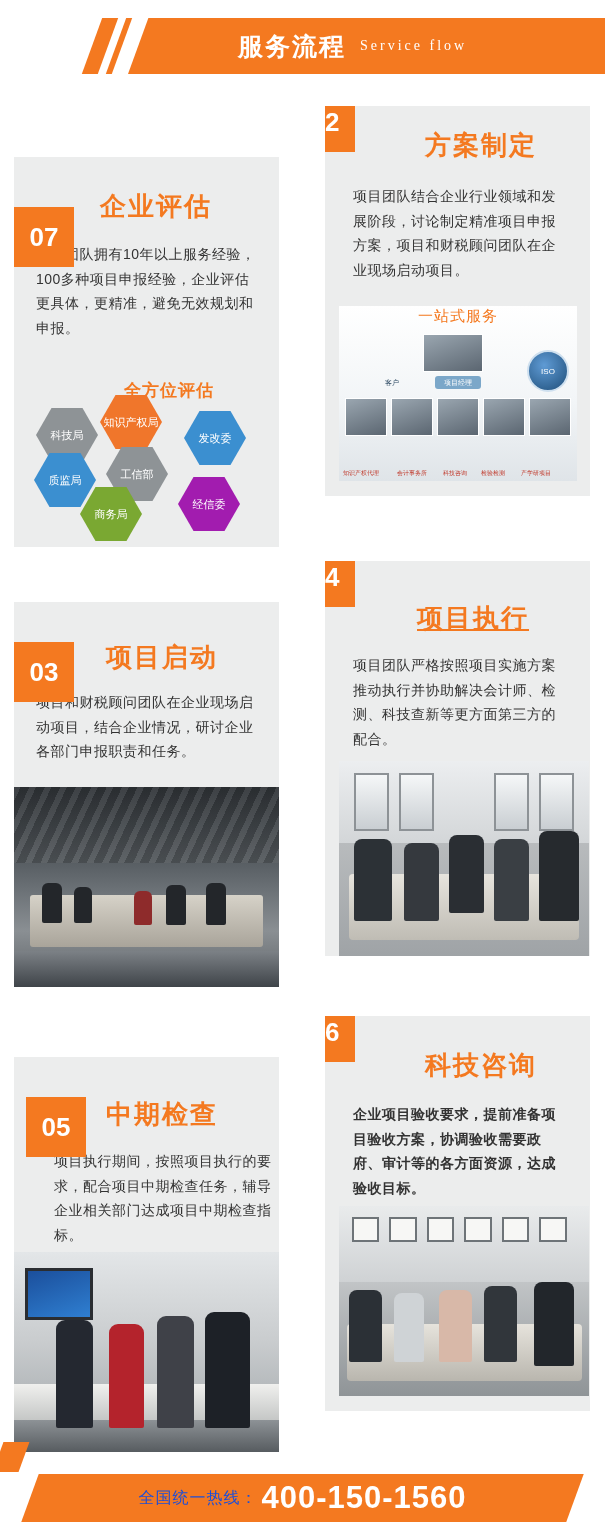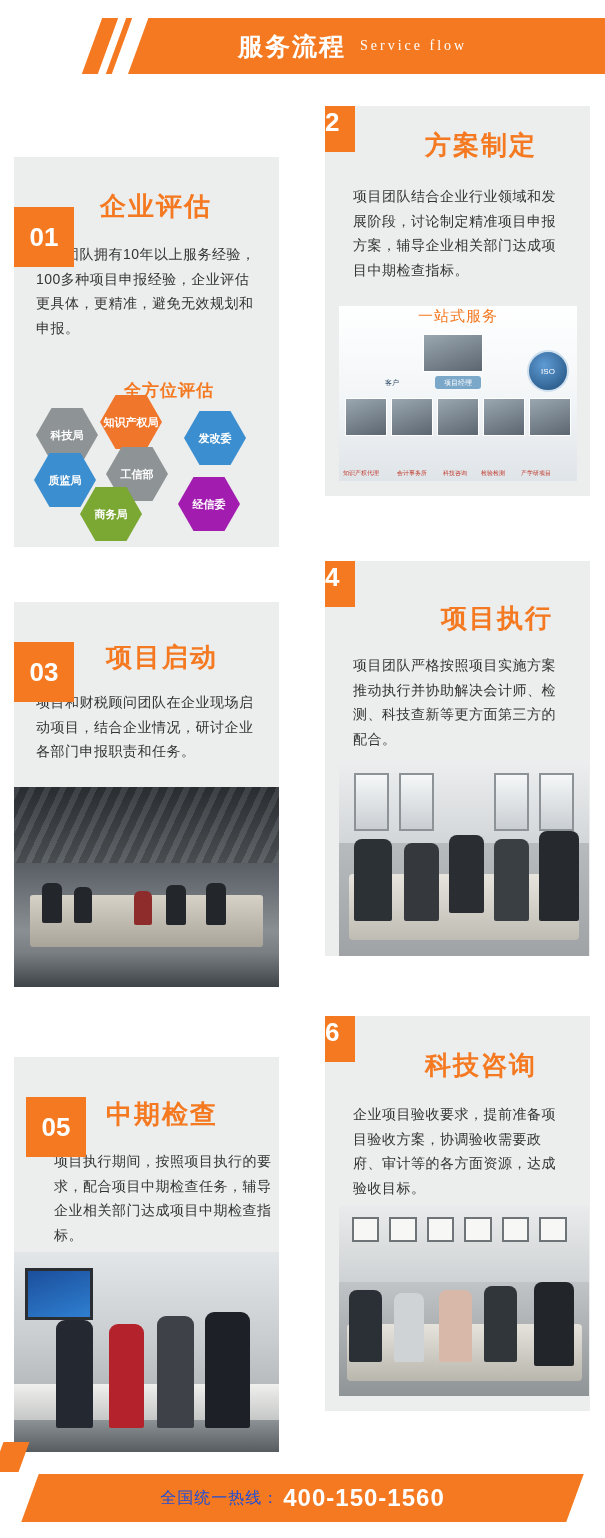--- a/index.html
+++ b/index.html
@@ -76,21 +76,21 @@
   
   .hexwrap { position:absolute; }
   .hexwrap .hx-title {
     position:absolute; color:#f47920; font-size:17px; font-weight:bold;
     letter-spacing:1px;
   }
   .hex {
     position:absolute; width:62px; height:54px;
     clip-path: polygon(25% 0%, 75% 0%, 100% 50%, 75% 100%, 25% 100%, 0% 50%);
     display:flex; align-items:center; justify-content:center;
-    color:#ffffff; font-size:11px; font-weight:bold; text-align:right;
+    color:#ffffff; font-size:11px; font-weight:normal; text-align:right;
     line-height:1.15;
   }
 
   
   .ph-room {
     background: linear-gradient(180deg,#3c4146 0%,#4a5055 28%,#6c7277 52%,#8a8f93 72%,#5d6266 100%);
   }
   .ph-room .ceil {
     position:absolute; left:0; top:0; width:100%; height:38%;
     background:
@@ -201,21 +201,21 @@
   .ftr-bar {
     position:absolute; left:30px; top:32px; width:545px; height:48px;
     background:#f47920;
     transform: skewX(-20deg);
   }
   .ftr-inner {
     position:absolute; left:30px; top:32px; width:545px; height:48px;
     display:flex; align-items:center; justify-content:center;
   }
   .ftr-text { color:#1d4ed8; font-size:16px; letter-spacing:1px; }
-  .ftr-num { color:#fff; font-size:24px; font-weight:bold; letter-spacing:1px; margin-left:4px; }
+  .ftr-num { color:#fff; font-size:31px; font-weight:bold; letter-spacing:1px; margin-left:4px; }
 
   .ftr-slash { position:absolute; background:#f47920; transform:skewX(-20deg); }
 </style>
 </head>
 <body>
 
 <div class="header">
   <div class="hdr-slash s1"></div>
   <div class="hdr-slash s2"></div>
   <div class="hdr-bar"></div>
@@ -237,26 +237,26 @@
         <div class="hx-title" style="left:96px; top:4px;">全方位评估</div>
         <div class="hex" style="left:8px;  top:33px; background:#8e9396;">科技局</div>
         <div class="hex" style="left:72px; top:20px; background:#f0762b;">知识产权局</div>
         <div class="hex" style="left:156px;top:36px; background:#3b8fd0;">发改委</div>
         <div class="hex" style="left:6px;  top:78px; background:#3b8fd0;">质监局</div>
         <div class="hex" style="left:78px; top:72px; background:#8e9396;">工信部</div>
         <div class="hex" style="left:52px; top:112px;background:#7aa832;">商务局</div>
         <div class="hex" style="left:150px;top:102px;background:#a21caf;">经信委</div>
       </div>
 
-      <div class="badge" style="left:0px; top:50px;">01</div>
+      <div class="badge" style="left:0px; top:50px;">07</div>
     </div>
 
     <div class="card" style="left:325px; top:14px; width:265px; height:390px;">
       <div class="card-title" style="left:100px; top:22px;">方案制定</div>
-      <div class="card-text" style="left:28px; top:78px; width:212px;">项目团队结合企业行业领域和发展阶段，讨论制定精准项目申报方案，辅导企业相关部门达成项目中期检查指标。</div>
+      <div class="card-text" style="left:28px; top:78px; width:212px;">项目团队结合企业行业领域和发展阶段，讨论制定精准项目申报方案，项目和财税顾问团队在企业现场启动项目。</div>
 
       <div class="photo ph-flow" style="left:14px; top:200px; width:238px; height:175px;">
         <div class="flow-title">一站式服务</div>
         <div class="flow-photo" style="left:84px; top:28px; width:60px; height:38px;"></div>
         <div class="flow-lbl" style="left:46px; top:72px;">客户</div>
         <div class="flow-node" style="left:96px; top:70px; width:46px; height:13px;">项目经理</div>
         <div class="flow-seal" style="right:8px; top:44px;">ISO</div>
         <div class="flow-photo" style="left:6px;  top:92px; width:42px; height:38px;"></div>
         <div class="flow-photo" style="left:52px; top:92px; width:42px; height:38px;"></div>
         <div class="flow-photo" style="left:98px; top:92px; width:42px; height:38px;"></div>
@@ -287,21 +287,21 @@
         <div class="p" style="left:60px; top:100px; width:18px; height:36px;"></div>
         <div class="p red" style="left:120px; top:104px; width:18px; height:34px;"></div>
         <div class="p" style="left:152px; top:98px; width:20px; height:40px;"></div>
         <div class="p" style="left:192px; top:96px; width:20px; height:42px;"></div>
       </div>
 
       <div class="badge" style="left:0px; top:40px;">03</div>
     </div>
 
     <div class="card" style="left:325px; top:14px; width:265px; height:395px;">
-      <div class="card-title" style="left:116px; top:40px;">项目执行</div>
+      <div class="card-title" style="left:92px; top:40px;text-decoration:underline;">项目执行</div>
       <div class="card-text" style="left:28px; top:92px; width:212px;">项目团队严格按照项目实施方案推动执行并协助解决会计师、检测、科技查新等更方面第三方的配合。</div>
 
       <div class="photo ph-conf" style="left:14px; top:200px; width:250px; height:195px;">
         <div class="wall"></div>
         <div class="win" style="left:6%;"></div>
         <div class="win" style="left:24%;"></div>
         <div class="win" style="left:62%;"></div>
         <div class="win" style="left:80%;"></div>
         <div class="tbl"></div>
         <div class="p" style="left:6%;  top:40%; width:15%; height:42%; background:#2c3136;"></div>
@@ -329,21 +329,21 @@
         <div class="p" style="left:36%; top:36%; width:13%; height:52%; background:#b4232c;"></div>
         <div class="p" style="left:54%; top:32%; width:14%; height:56%; background:#3f4148;"></div>
         <div class="p" style="left:72%; top:30%; width:17%; height:58%; background:#1d2127;"></div>
       </div>
 
       <div class="badge" style="left:12px; top:40px;">05</div>
     </div>
 
     <div class="card" style="left:325px; top:14px; width:265px; height:395px;">
       <div class="card-title" style="left:100px; top:32px;">科技咨询</div>
-      <div class="card-text" style="left:28px; top:86px; width:212px;">企业项目验收要求，提前准备项目验收方案，协调验收需要政府、审计等的各方面资源，达成验收目标。</div>
+      <div class="card-text" style="left:28px; top:86px; width:212px;font-weight:bold;">企业项目验收要求，提前准备项目验收方案，协调验收需要政府、审计等的各方面资源，达成验收目标。</div>
 
       <div class="photo ph-train" style="left:14px; top:190px; width:250px; height:190px;">
         <div class="wall2"></div>
         <div class="frame" style="left:5%;"></div>
         <div class="frame" style="left:20%;"></div>
         <div class="frame" style="left:35%;"></div>
         <div class="frame" style="left:50%;"></div>
         <div class="frame" style="left:65%;"></div>
         <div class="frame" style="left:80%;"></div>
         <div class="tbl2"></div>

